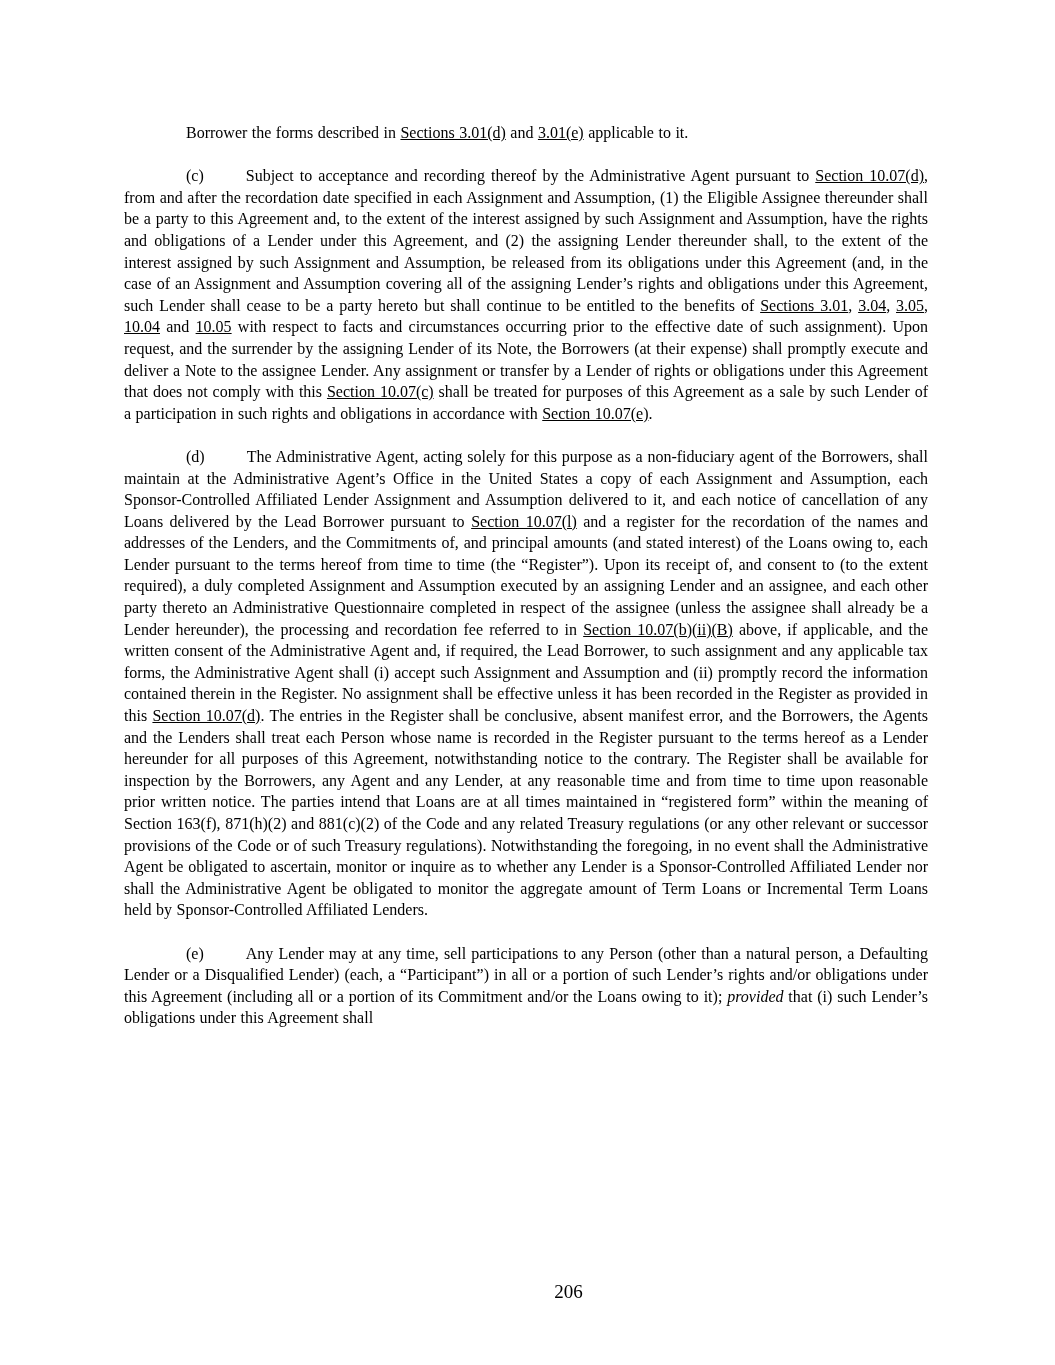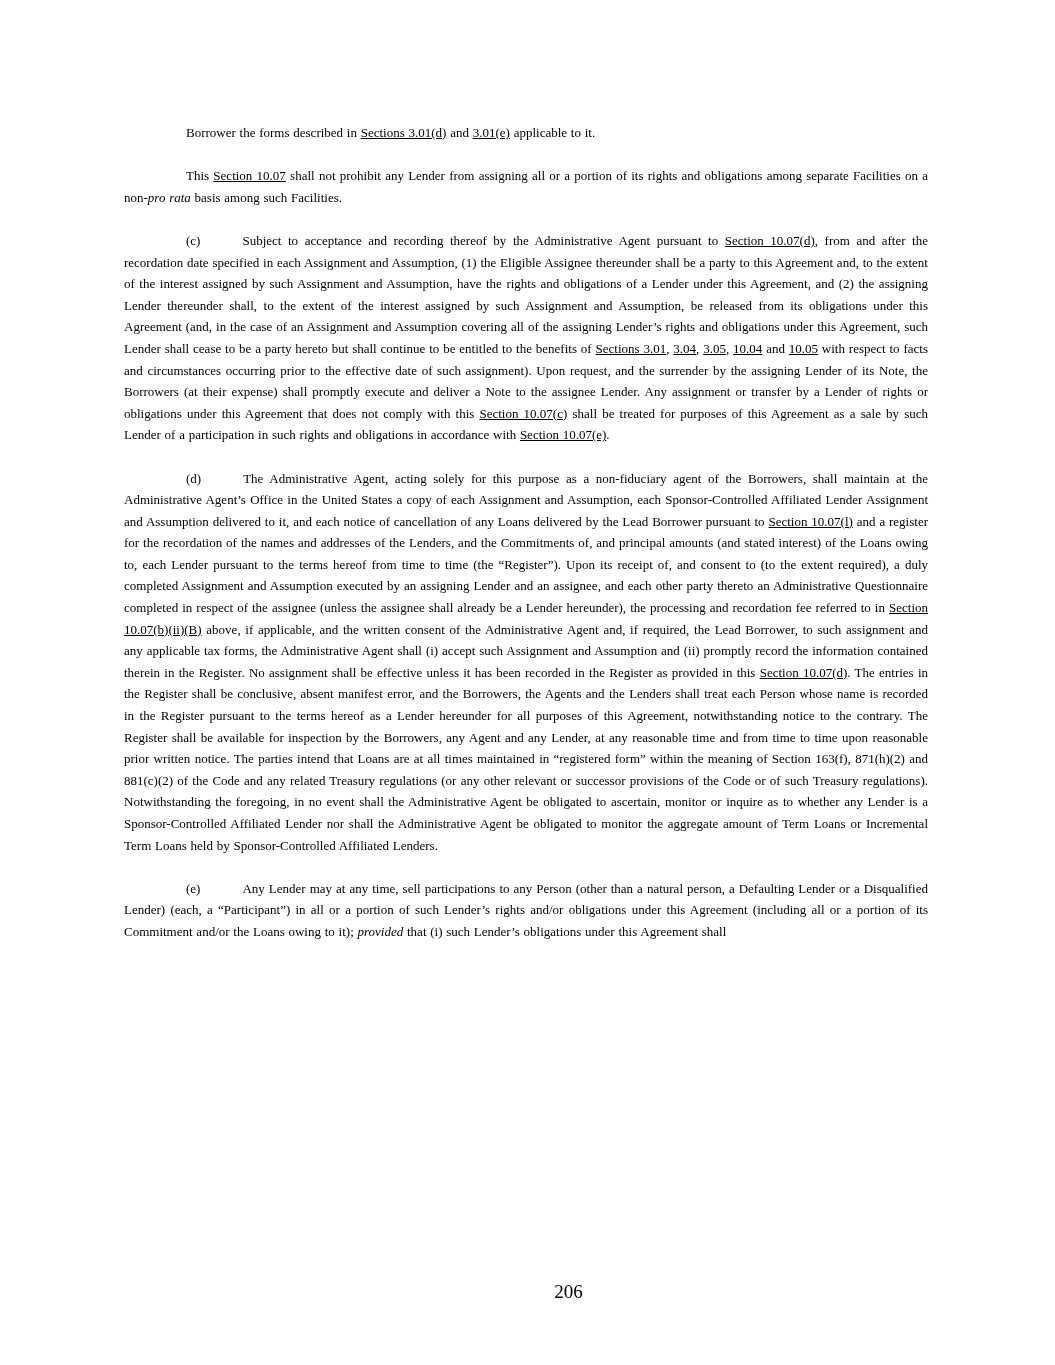--- a/index.html
+++ b/index.html
@@ -24,21 +24,21 @@
     background: #ffffff;
   }
   .doc-body {
     position: absolute;
     top: 122px;
     left: 124px;
     width: 804px;
   }
   .para {
     margin: 0 0 21.6px 0;
-    font-size: 13px;
+    font-size: 16px;
     line-height: 21.6px;
     text-align: justify;
     text-indent: 62px;
     word-spacing: 0.5px;
   }
   .para span.u { text-decoration: underline; }
   .para span.b { font-weight: normal; }
   .para span.i { font-style: italic; }
   .para span.tab {
     display: inline-block;
@@ -55,21 +55,20 @@
     line-height: 21.6px;
     margin-left: 41px;
   }
 </style>
 </head>
 <body>
 
 <div class="doc-page">
   <div class="doc-body">
       <p class="para"><span>Borrower the forms described in </span><span class="u">Sections 3.01(d)</span><span> and </span><span class="u">3.01(e)</span><span> applicable to it.</span></p>
-      <p class="para"><span>This </span><span class="u">Section 10.07</span><span> shall not prohibit any Lender from assigning all or a portion of its rights and obligations among separate Facilities on a non-</span><span class="i">pro rata</span><span> basis among such Facilities.</span></p>
       <p class="para"><span>(c)</span><span class="tab"></span><span>Subject to acceptance and recording thereof by the Administrative Agent pursuant to </span><span class="u">Section 10.07(d)</span><span>, from and after the recordation date specified in each Assignment and Assumption, (1) the Eligible Assignee thereunder shall be a party to this Agreement and, to the extent of the interest assigned by such Assignment and Assumption, have the rights and obligations of a Lender under this Agreement, and (2) the assigning Lender thereunder shall, to the extent of the interest assigned by such Assignment and Assumption, be released from its obligations under this Agreement (and, in the case of an Assignment and Assumption covering all of the assigning Lender’s rights and obligations under this Agreement, such Lender shall cease to be a party hereto but shall continue to be entitled to the benefits of </span><span class="u">Sections 3.01</span><span>, </span><span class="u">3.04</span><span>, </span><span class="u">3.05</span><span>, </span><span class="u">10.04</span><span> and </span><span class="u">10.05</span><span> with respect to facts and circumstances occurring prior to the effective date of such assignment).  Upon request, and the surrender by the assigning Lender of its Note, the Borrowers (at their expense) shall promptly execute and deliver a Note to the assignee Lender.  Any assignment or transfer by a Lender of rights or obligations under this Agreement that does not comply with this </span><span class="u">Section 10.07(c)</span><span> shall be treated for purposes of this Agreement as a sale by such Lender of a participation in such rights and obligations in accordance with </span><span class="u">Section 10.07(e)</span><span>.</span></p>
       <p class="para"><span>(d)</span><span class="tab"></span><span>The Administrative Agent, acting solely for this purpose as a non-fiduciary agent of the Borrowers, shall maintain at the Administrative Agent’s Office in the United States a copy of each Assignment and Assumption, each Sponsor-Controlled Affiliated Lender Assignment and Assumption delivered to it, and each notice of cancellation of any Loans delivered by the Lead Borrower pursuant to </span><span class="u">Section 10.07(l)</span><span> and a register for the recordation of the names and addresses of the Lenders, and the Commitments of, and principal amounts (and stated interest) of the Loans owing to, each Lender pursuant to the terms hereof from time to time (the “</span><span class="b">Register</span><span>”).  Upon its receipt of, and consent to (to the extent required), a duly completed Assignment and Assumption executed by an assigning Lender and an assignee, and each other party thereto an Administrative Questionnaire completed in respect of the assignee (unless the assignee shall already be a Lender hereunder), the processing and recordation fee referred to in </span><span class="u">Section 10.07(b)(ii)(B)</span><span> above, if applicable, and the written consent of the Administrative Agent and, if required, the Lead Borrower, to such assignment and any applicable tax forms, the Administrative Agent shall (i) accept such Assignment and Assumption and (ii) promptly record the information contained therein in the Register.  No assignment shall be effective unless it has been recorded in the Register as provided in this </span><span class="u">Section 10.07(d)</span><span>.  The entries in the Register shall be conclusive, absent manifest error, and the Borrowers, the Agents and the Lenders shall treat each Person whose name is recorded in the Register pursuant to the terms hereof as a Lender hereunder for all purposes of this Agreement, notwithstanding notice to the contrary.  The Register shall be available for inspection by the Borrowers, any Agent and any Lender, at any reasonable time and from time to time upon reasonable prior written notice.  The parties intend that Loans are at all times maintained in “registered form” within the meaning of Section 163(f), 871(h)(2) and 881(c)(2) of the Code and any related Treasury regulations (or any other relevant or successor provisions of the Code or of such Treasury regulations).  Notwithstanding the foregoing, in no event shall the Administrative Agent be obligated to ascertain, monitor or inquire as to whether any Lender is a Sponsor-Controlled Affiliated Lender nor shall the Administrative Agent be obligated to monitor the aggregate amount of Term Loans or Incremental Term Loans held by Sponsor-Controlled Affiliated Lenders.</span></p>
       <p class="para"><span>(e)</span><span class="tab"></span><span>Any Lender may at any time, sell participations to any Person (other than a natural person, a Defaulting Lender or a Disqualified Lender) (each, a “</span><span class="b">Participant</span><span>”) in all or a portion of such Lender’s rights and/or obligations under this Agreement (including all or a portion of its Commitment and/or the Loans owing to it); </span><span class="i">provided</span><span> that (i) such Lender’s obligations under this Agreement shall</span></p>
     </div>
   <div class="page-footer">
     <span>206</span>
   </div>
 </div>
 
 </body></html>

